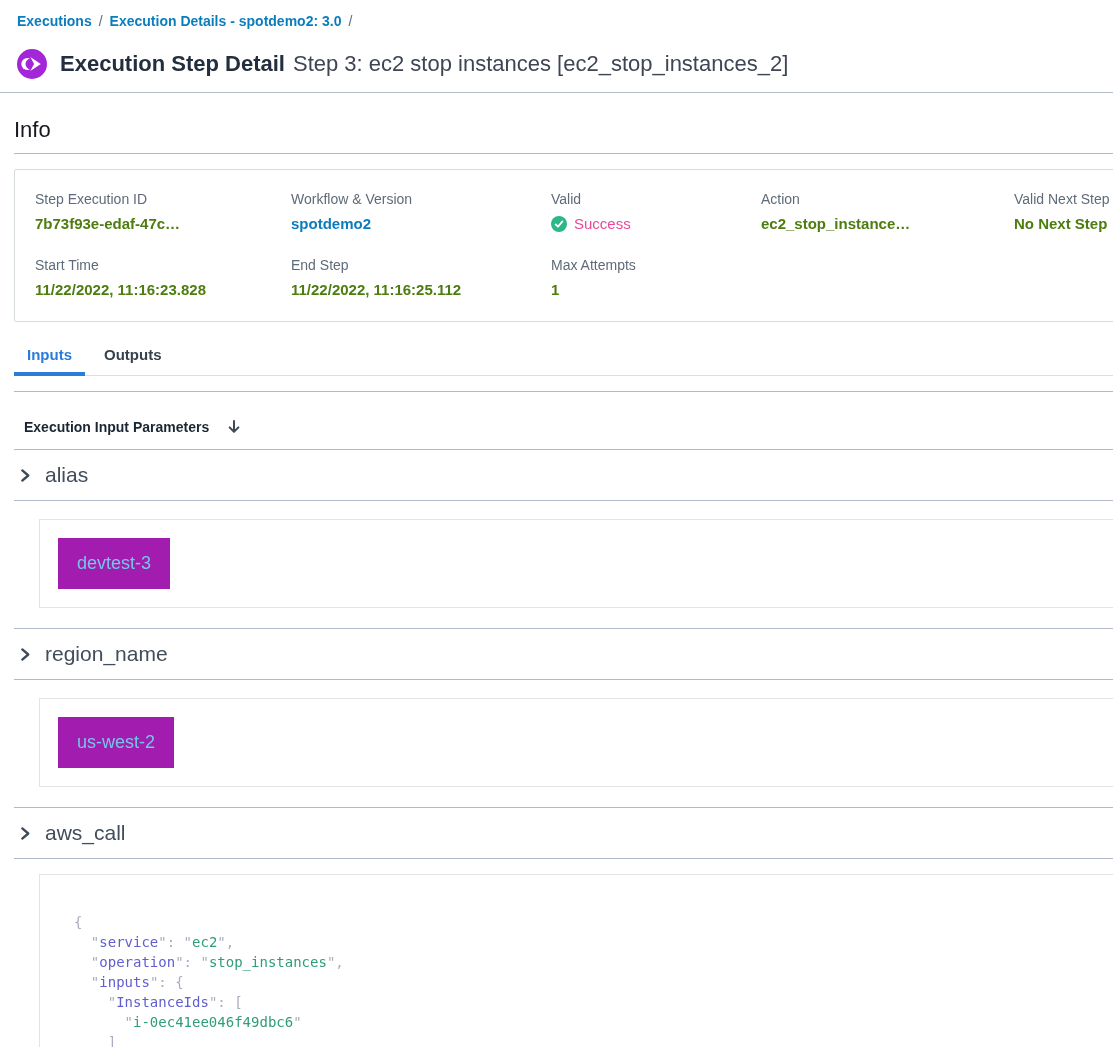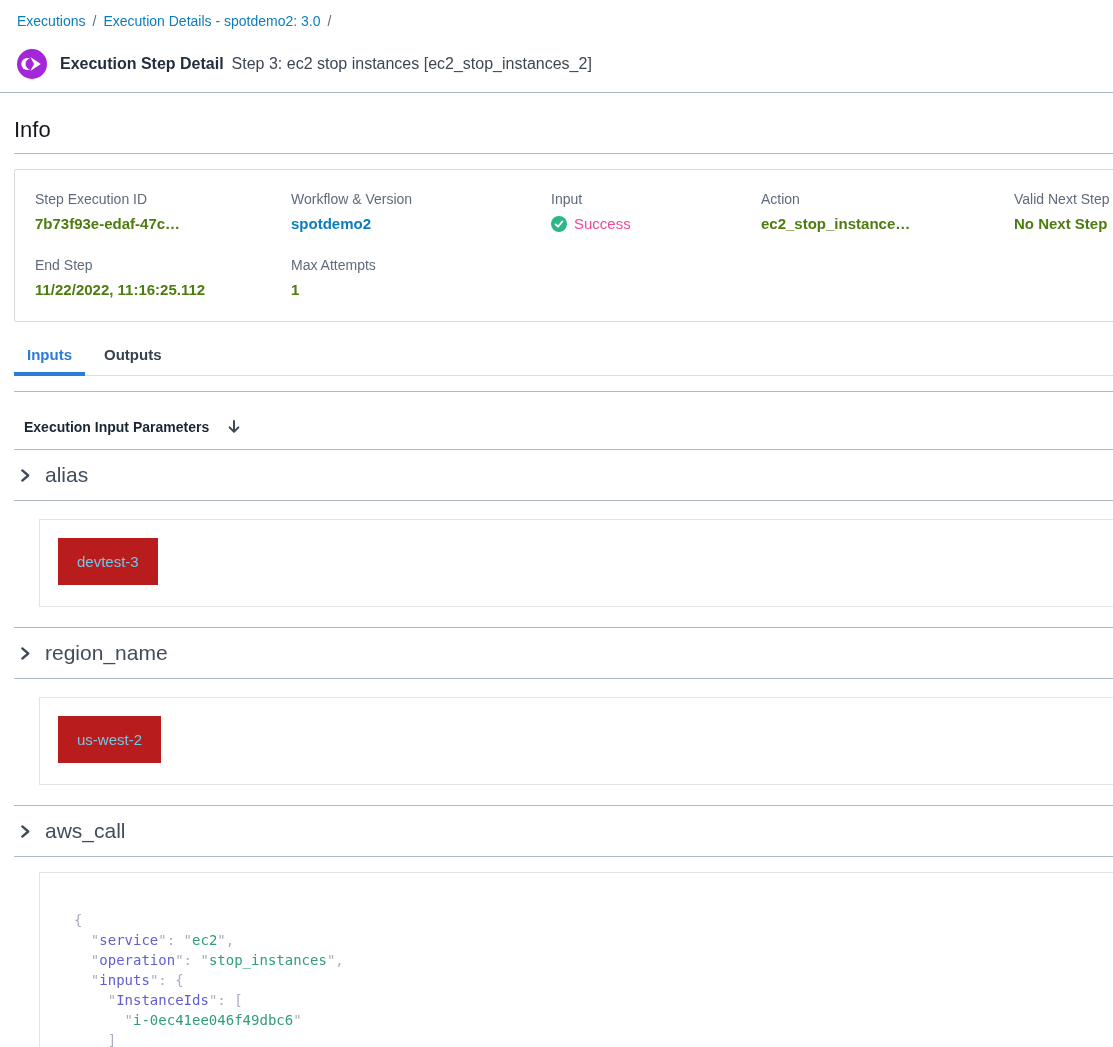--- a/index.html
+++ b/index.html
@@ -1,30 +1,30 @@
 <!DOCTYPE html>
 <html><head>
 <meta charset="utf-8">
 <style>
   html,body{margin:0;padding:0;}
   body{
     width:1113px;height:1047px;overflow:hidden;background:#fff;
     font-family:"Liberation Sans",sans-serif;color:#16191f;
     -webkit-font-smoothing:antialiased;
   }
-  a{text-decoration:none;cursor:pointer;}
+  a{text-decoration:none;cursor:pointer;font-weight:bold;}
 
   
   .breadcrumb{padding:12px 0 0 17px;font-size:14px;line-height:19px;}
   .breadcrumb a{color:#0b7dbd;}
   .breadcrumb .sep{color:#5f6b7a;margin:0 7px;}
 
   
   .page-header{display:flex;align-items:center;gap:13px;margin:17px 0 0 17px;height:32px;}
-  .page-header h1{margin:0;font-size:16px;line-height:30px;font-weight:700;color:#232f3e;white-space:nowrap;}
+  .page-header h1{margin:0;font-size:22px;line-height:30px;font-weight:700;color:#232f3e;white-space:nowrap;}
   .page-header .subtitle{font-weight:400;color:#3e4653;margin-left:8px;}
   .logo{width:30px;height:30px;display:inline-flex;}
 
   .hr{border:none;border-top:1px solid #b1bac4;height:0;margin:0 0 0 14px;}
   .hr.full{margin-left:0;}
 
   .hr-title{margin-top:12px;}
 
   
   .info-heading{margin:24px 0 10px 14px;font-size:22px;font-weight:400;color:#16191f;}
@@ -47,21 +47,21 @@
 
   
   .params-header{display:flex;align-items:center;gap:17px;padding:13px 0 14px 24px;font-size:14px;font-weight:700;color:#1a2633;margin-top:14px;}
   .arrow-btn{display:inline-flex;cursor:pointer;}
   .param-row{display:flex;align-items:center;gap:14px;padding:13px 0 13px 20px;font-size:21px;color:#414d5c;cursor:pointer;}
   .chev{display:inline-flex;}
   .param-content{
     margin:18px -2px 20px 39px;border:1px solid #e0e4e7;background:#fff;
     padding:18px;min-height:50px;
   }
-  .chip{display:inline-block;background:#b91c1c;padding:15px 19px;font-size:15px;color:#74c6e8;}
+  .chip{display:inline-block;background:#a21caf;padding:15px 19px;font-size:18px;color:#74c6e8;}
 
   .code-content{
     margin:15px -2px 0 39px;border:1px solid #e0e4e7;border-bottom:none;background:#fff;
     padding:37px 0 0 34px;height:230px;
   }
   pre.code{margin:0;font-family:"DejaVu Sans Mono",monospace;font-size:14px;line-height:20px;}
   .tok-pun{color:#a9adc0;}
   .tok-key{color:#615ed0;}
   .tok-str{color:#2f9e77;}
 </style>
@@ -93,40 +93,44 @@
 <div class="info-card">
   <div class="field">
     <div class="label">Step Execution ID</div>
     <div class="value">7b73f93e-edaf-47c…</div>
   </div>
   <div class="field">
     <div class="label">Workflow &amp; Version</div>
     <div class="value link">spotdemo2</div>
   </div>
   <div class="field">
-    <div class="label">Input</div>
+    <div class="label">Valid</div>
     <div class="value status">
       <span style="display:inline-flex;">
         <svg viewBox="0 0 16 16" width="16" height="16" aria-hidden="true">
           <circle cx="8" cy="8" r="8" fill="#2bb787"></circle>
           <path d="M4.6 8.4 L7 10.7 L11.4 5.4" stroke="#fff" stroke-width="1.8" fill="none" stroke-linecap="round" stroke-linejoin="round"></path>
         </svg>
       </span>
       <span>Success</span>
     </div>
   </div>
   <div class="field">
     <div class="label">Action</div>
     <div class="value">ec2_stop_instance…</div>
   </div>
   <div class="field">
     <div class="label">Valid Next Step</div>
     <div class="value">No Next Step</div>
   </div>
   <div class="field">
+    <div class="label">Start Time</div>
+    <div class="value">11/22/2022, 11:16:23.828</div>
+  </div>
+  <div class="field">
     <div class="label">End Step</div>
     <div class="value">11/22/2022, 11:16:25.112</div>
   </div>
   <div class="field">
     <div class="label">Max Attempts</div>
     <div class="value">1</div>
   </div>
 </div>
 
 <div class="tabs">

